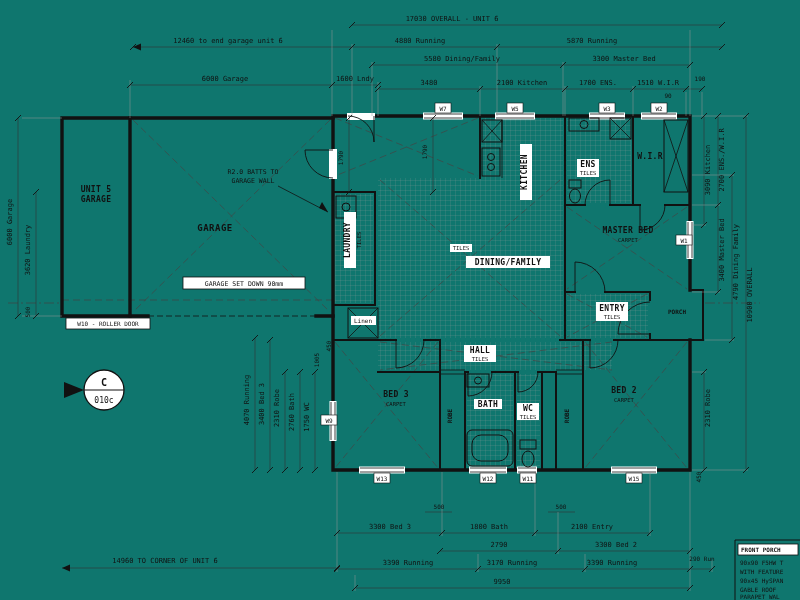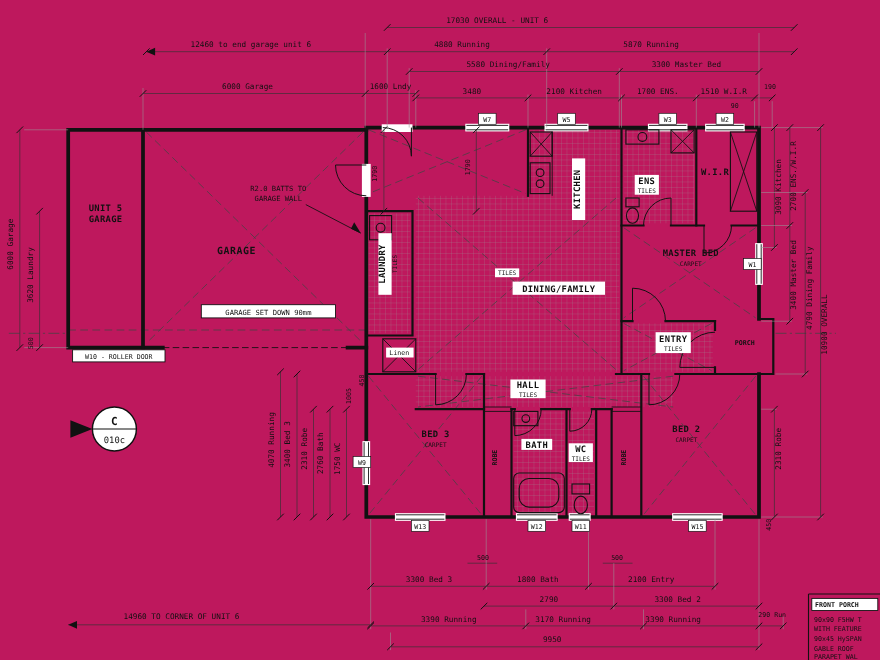--- a/index.html
+++ b/index.html
@@ -1,16 +1,16 @@
 <!DOCTYPE html>
 <html><head>
 <meta charset="utf-8">
 <style>
   html,body{margin:0;padding:0;background:#e8e8e8;}
-  .sheet{width:800px;height:600px;background:#be185d;position:relative;overflow:hidden;
+  .sheet{width:800px;height:600px;background:#0f766e;position:relative;overflow:hidden;
          font-family:"DejaVu Sans Mono","Liberation Mono",monospace;}
   svg{position:absolute;left:0;top:0;}
   text{fill:#111;font-family:"DejaVu Sans Mono","Liberation Mono",monospace;}
   .dim{font-size:7px;}
   .dim-s{font-size:6px;}
   .room{font-size:8px;font-weight:bold;letter-spacing:.3px;}
   .room-l{font-size:9px;font-weight:bold;letter-spacing:.5px;}
   .room-s{font-size:5.5px;}
   .note{font-size:6.5px;}
   .tag{font-size:6px;}

